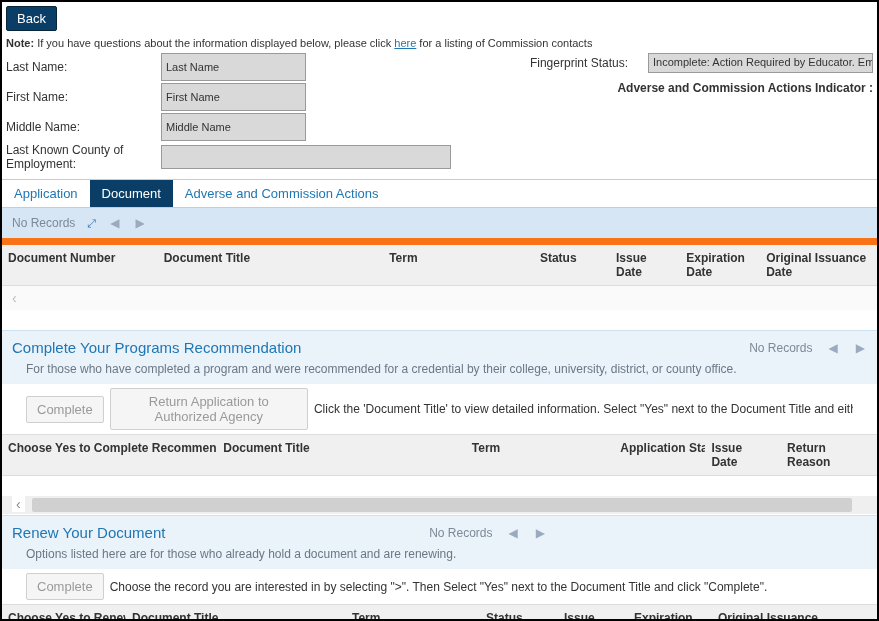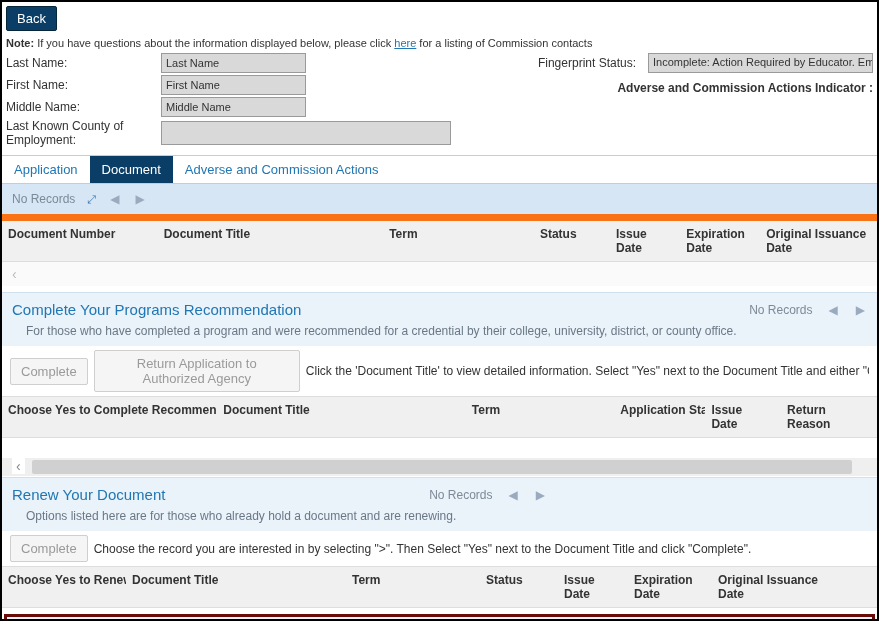--- a/index.html
+++ b/index.html
@@ -4,43 +4,43 @@
 <style>
   * { box-sizing: border-box; margin: 0; padding: 0; }
   body { font-family: Arial, Helvetica, sans-serif; font-size: 12px; color: #333; background: #fff; width: 879px; height: 621px; border: 2px solid #000; overflow: hidden; position: relative; }
   .back-btn { background:#0b3e66; color:#fff; border:1px solid #062538; padding:4px 10px; margin:4px; font-size:13px; cursor:pointer; border-radius:2px; }
   .note-row { padding: 2px 4px; font-size:11px; }
   .note-row a { color:#2077b3; text-decoration: underline; }
   .form-area { display:flex; justify-content: space-between; padding: 2px 4px 4px 4px; }
   .form-left { display:flex; flex-direction: column; gap:2px; }
   .form-row { display:flex; align-items:center; }
   .form-row label { width:155px; text-align:left; padding-right:4px; font-size:12px; }
-  .input-box { background:#d9d9d9; border:1px solid #9a9a9a; height:20px; width:145px; font-size:11px; padding:2px 4px; display:flex; align-items:center; overflow:hidden; white-space:nowrap; }
+  .input-box { background:#d9d9d9; border:1px solid #9a9a9a; height:28px; width:145px; font-size:11px; padding:2px 4px; display:flex; align-items:center; overflow:hidden; white-space:nowrap; }
   .input-wide { width:290px; height:24px; }
   .right-col { display:flex; flex-direction:column; align-items:flex-end; gap:8px; padding-right:0px; }
   .fp-row { display:flex; align-items:center; }
-  .fp-row label { font-size:12px; padding-right:12px; }
+  .fp-row label { font-size:12px; padding-right:20px; }
   .fp-box { background:#d9d9d9; border:1px solid #9a9a9a; height:20px; width:225px; font-size:11px; padding:2px 4px; overflow:hidden; white-space:nowrap; }
   .indicator { font-size:12px; font-weight:bold; }
   .tabs-sep { border-top:1px solid #b8d0e6; border-bottom:1px solid #b8d0e6; margin-top:4px; }
   .tabs { display:flex; align-items:flex-end; }
   .tab { padding:6px 12px; font-size:13px; color:#2077b3; cursor:pointer; }
   .tab.active { background:#0b3e66; color:#fff; }
   .subbar { background:#d7e6f4; padding:8px 10px; display:flex; align-items:center; gap:12px; font-size:12px; color:#7c8a97; }
   .arrow-btn { color:#9aaabf; cursor:pointer; font-size:12px; user-select:none; padding:0 2px; }
   .expand-icon { color:#3a78b5; cursor:pointer; font-size:11px; }
   .cols-header { background:#f0f0f0; border-top:7px solid #f97316; border-bottom:1px solid #ddd; display:flex; font-weight:bold; font-size:12px; }
   .cols-header > div, .cols-header2 > div, .cols-header3 > div, .cols-header4 > div { padding:6px 6px; }
   .w-docnum{width:160px;} .w-doctitle{width:232px;} .w-term{width:155px;} .w-status{width:78px;} .w-issue{width:72px;} .w-exp{width:82px;} .w-orig{width:120px;}
   .chevron-row { background:#fafafa; padding:4px 10px; color:#bbb; font-size:14px; }
-  .section-titlebar { background:#eaf2fa; padding:8px 10px; display:flex; align-items:center; justify-content:space-between; margin-top:6px; border-top:1px solid #cfe0ef; }
+  .section-titlebar { background:#eaf2fa; padding:8px 10px; display:flex; align-items:center; justify-content:space-between; margin-top:20px; border-top:1px solid #cfe0ef; }
   .section-title { color:#2077b3; font-size:15px; }
   .sec-meta { display:flex; align-items:center; gap:14px; font-size:12px; color:#7c8a97; }
   .sec-sub { background:#eaf2fa; padding:0 10px 8px 24px; margin-top:-2px; font-size:12px; color:#6a7886; }
-  .btn-row { display:flex; align-items:center; gap:6px; padding:4px 8px; flex-wrap:nowrap; }
+  .btn-row { display:flex; align-items:center; gap:6px; padding:4px 24px; flex-wrap:nowrap; }
   .btn-disabled { background:#f5f5f5; color:#9a9a9a; border:1px solid #cfcfcf; padding:5px 10px; font-size:13px; border-radius:2px; }
   .hint { font-size:12px; color:#333; white-space:nowrap; overflow:hidden; }
   .cols-header2 { background:#f0f0f0; border-top:1px solid #ddd; border-bottom:1px solid #ddd; display:flex; font-weight:bold; font-size:12px; }
   .w2a{width:225px;} .w2b{width:260px;} .w2c{width:155px;} .w2d{width:95px;} .w2e{width:64px;} .w2f{width:100px;margin-left:14px;}
   .scroll-row { background:#efefef; height:18px; position:relative; margin-top:20px; }
   .scroll-chevron { position:absolute; left:10px; top:0; color:#888; font-size:14px; background:#fff; padding:0 4px; }
   .scroll-thumb { position:absolute; left:30px; top:2px; height:14px; width:820px; background:#d0d0d0; border-radius:2px; }
   .cols-header3 { background:#f0f0f0; border-top:1px solid #ddd; border-bottom:1px solid #ddd; display:flex; font-weight:bold; font-size:12px; }
   .w3a{width:124px;} .w3b{width:220px;} .w3c{width:134px;} .w3d{width:78px;} .w3e{width:70px;} .w3f{width:84px;} .w3g{width:120px;}
   .apply-frame { border:3px solid #6b0a0a; margin:6px 2px 2px 2px; padding:0; }

